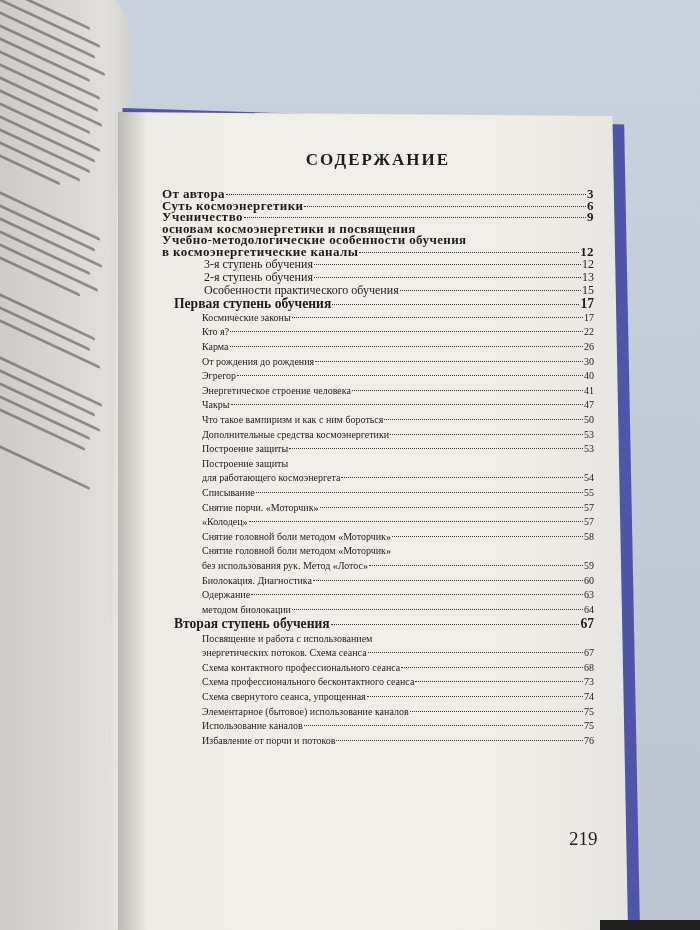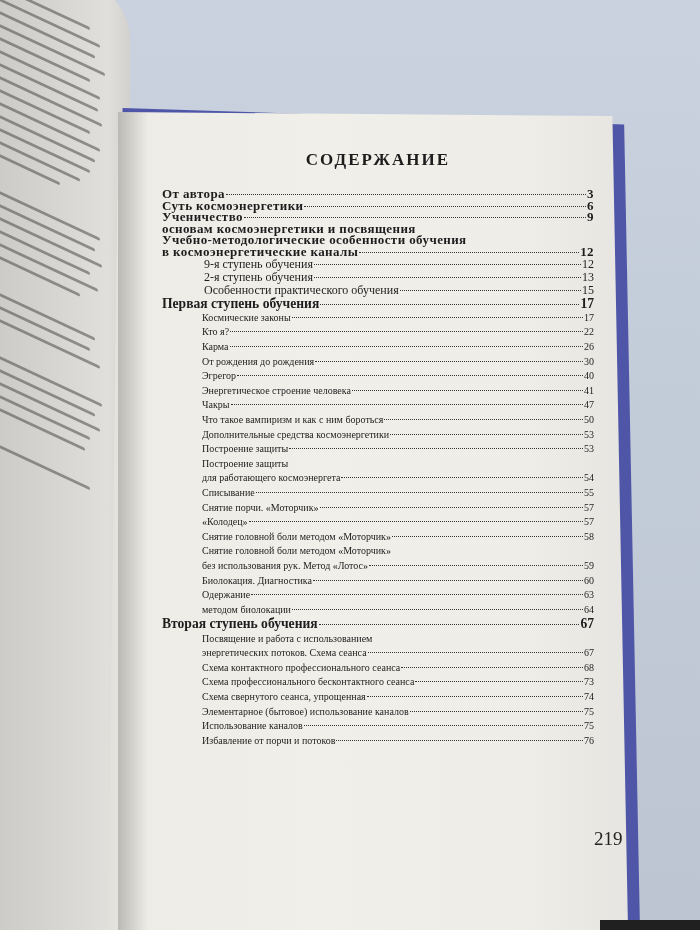--- a/index.html
+++ b/index.html
@@ -46,32 +46,32 @@
     }
     .toc-title {
       text-align: center; font-weight: bold; font-size: 17px; letter-spacing: 2px;
       margin: 0 0 18px 0; transform: scaleY(.95);
     }
     .entry {
       display: flex; align-items: baseline; font-size: 10px; line-height: 14.6px;
       white-space: nowrap;
     }
     .entry.l0 { font-weight: bold; font-size: 13px; letter-spacing: .4px; line-height: 11.6px; }
-    .entry.l1 { font-weight: bold; font-size: 13.6px; line-height: 14.3px; margin-left: 0; }
+    .entry.l1 { font-weight: bold; font-size: 13.6px; line-height: 14.3px; margin-left: 12px; }
     .entry.l2 { padding-left: 40px; }
     .entry.l2b { padding-left: 42px; font-size: 12px; line-height: 13px; }
     .entry .t { flex: 0 0 auto; }
     .entry .dots {
       flex: 1 1 auto; overflow: hidden; margin: 0 1px;
       border-bottom: 1.5px dotted #333; height: 0; transform: translateY(-3px);
     }
     .entry .p { flex: 0 0 auto; }
     .entry.nodots .dots { border-bottom: none; }
     .page-number {
-      position: absolute; left: 569px; top: 828px; font-size: 19px; color: #222; margin-left: 25px;
+      position: absolute; left: 569px; top: 828px; font-size: 19px; color: #222;
     }
   </style>
 </head>
 <body>
 
 <div class="left-page">
   <div class="lines">
     <div class="gap"></div>
     <div class="ln" style="width:150px"></div>
       <div class="ln" style="width:160px"></div>
@@ -140,21 +140,21 @@
         <span class="t">Учебно-методологические особенности обучения</span>
         <span class="dots"></span>
         <span class="p"></span>
       </div>
       <div class="entry l0">
         <span class="t">в космоэнергетические каналы</span>
         <span class="dots"></span>
         <span class="p">12</span>
       </div>
       <div class="entry l2 l2b">
-        <span class="t">9-я ступень обучения</span>
+        <span class="t">3-я ступень обучения</span>
         <span class="dots"></span>
         <span class="p">12</span>
       </div>
       <div class="entry l2 l2b">
         <span class="t">2-я ступень обучения</span>
         <span class="dots"></span>
         <span class="p">13</span>
       </div>
       <div class="entry l2 l2b">
         <span class="t">Особенности практического обучения</span>

